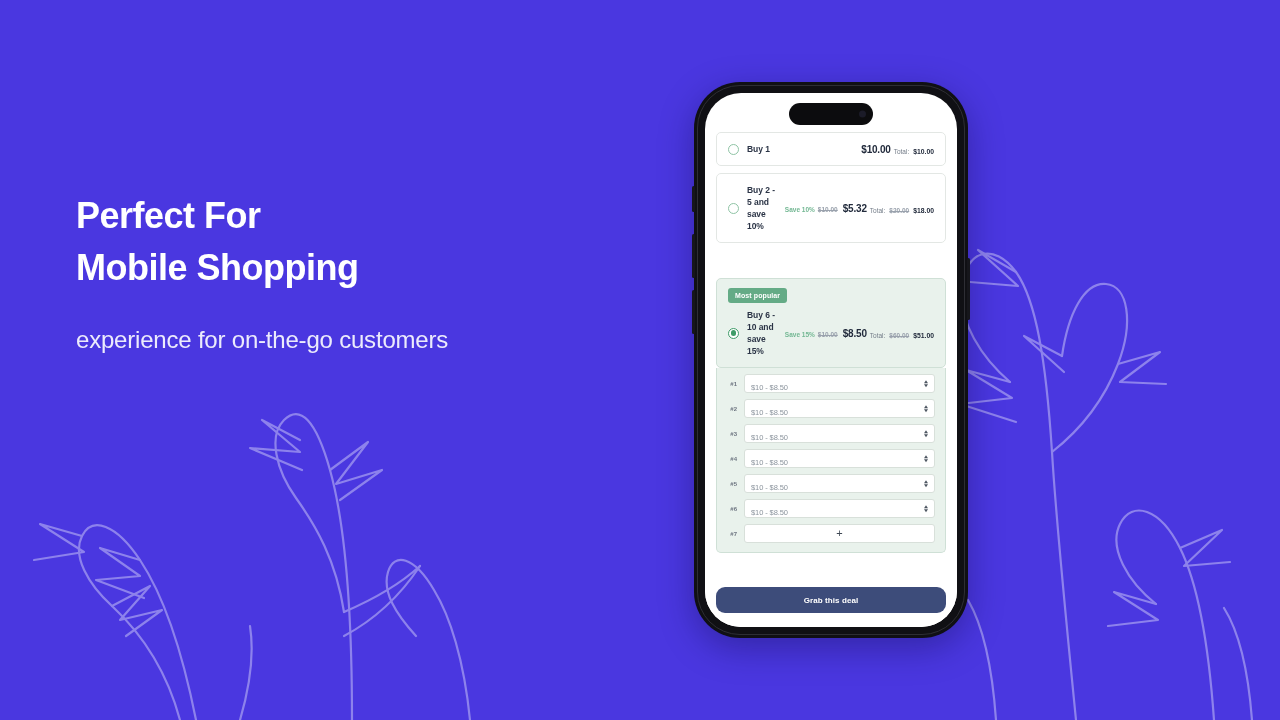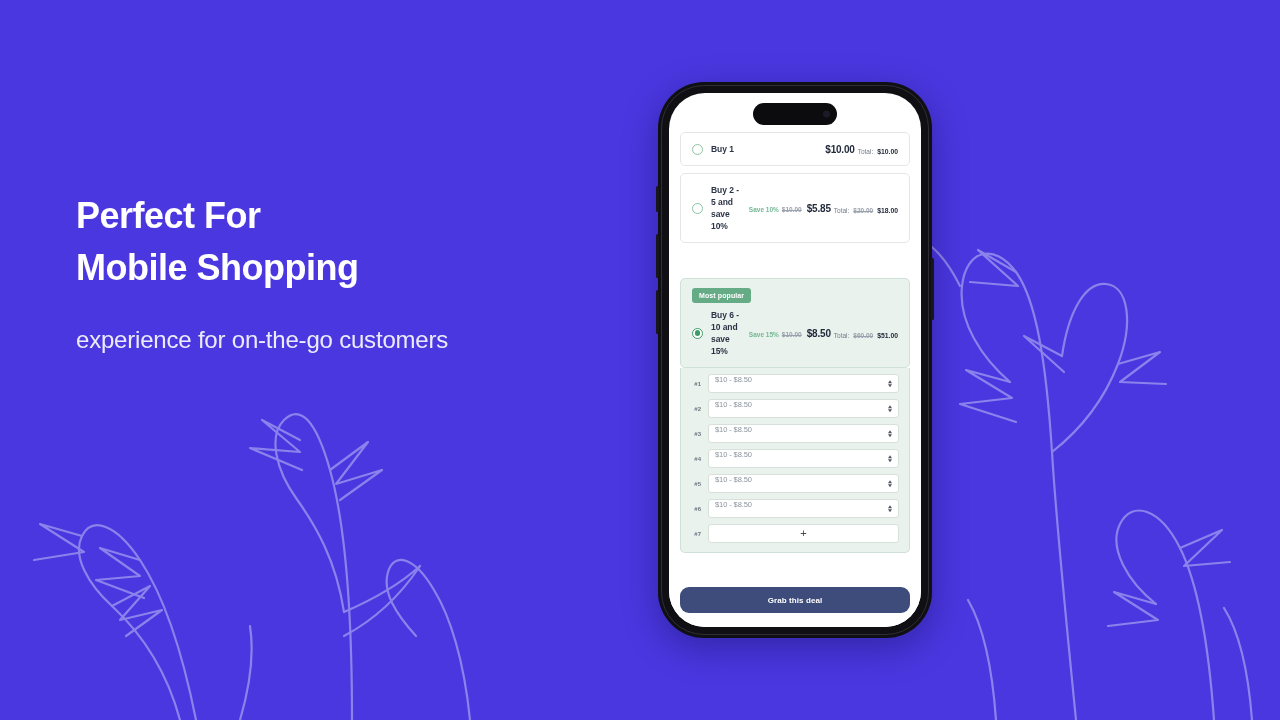--- a/index.html
+++ b/index.html
@@ -46,21 +46,21 @@
     font-size: 24px;
     line-height: 39px;
     font-weight: normal;
     letter-spacing: -0.2px;
   }
   .subcopy .line { display: block; }
 
   
   .phone {
     position: absolute;
-    left: 658px;
+    left: 694px;
     top: 82px;
     width: 274px;
     height: 556px;
   }
   .phone-frame {
     position: absolute;
     inset: 0;
     background: #101014;
     border-radius: 46px;
     box-shadow: 0 10px 34px rgba(10, 5, 60, .34);
@@ -264,21 +264,21 @@
     font-weight: bold;
     text-align: right;
   }
   .qty-select {
     flex: 1 1 auto;
     height: 17px;
     background: #ffffff;
     border: 1px solid #d8e0da;
     border-radius: 3px;
     display: flex;
-    align-items: flex-start;
+    align-items: flex-end;
     padding: 0 6px;
     position: relative;
   }
   .qty-value {
     color: #8b949d;
     font-size: 7.5px;
     letter-spacing: -.1px;
   }
   .stepper {
     position: absolute;
@@ -414,21 +414,21 @@
       </div>
 
       <div class="offer">
         <div class="offer-main">
           <span class="radio"></span>
           <span class="offer-title">Buy 2 - 5 and save 10%</span>
           <span class="offer-prices">
             <span class="save-tag">Save 10%</span>
             <span class="price-row">
               <span class="price-old">$10.00</span>
-              <span class="price-new">$5.85</span>
+              <span class="price-new">$5.32</span>
             </span>
             <span class="total-row">
               <span class="total-label">Total:</span>
               <span class="total-old">$20.00</span>
               <span class="total-new">$18.00</span>
             </span>
           </span>
         </div>
       </div>
 

